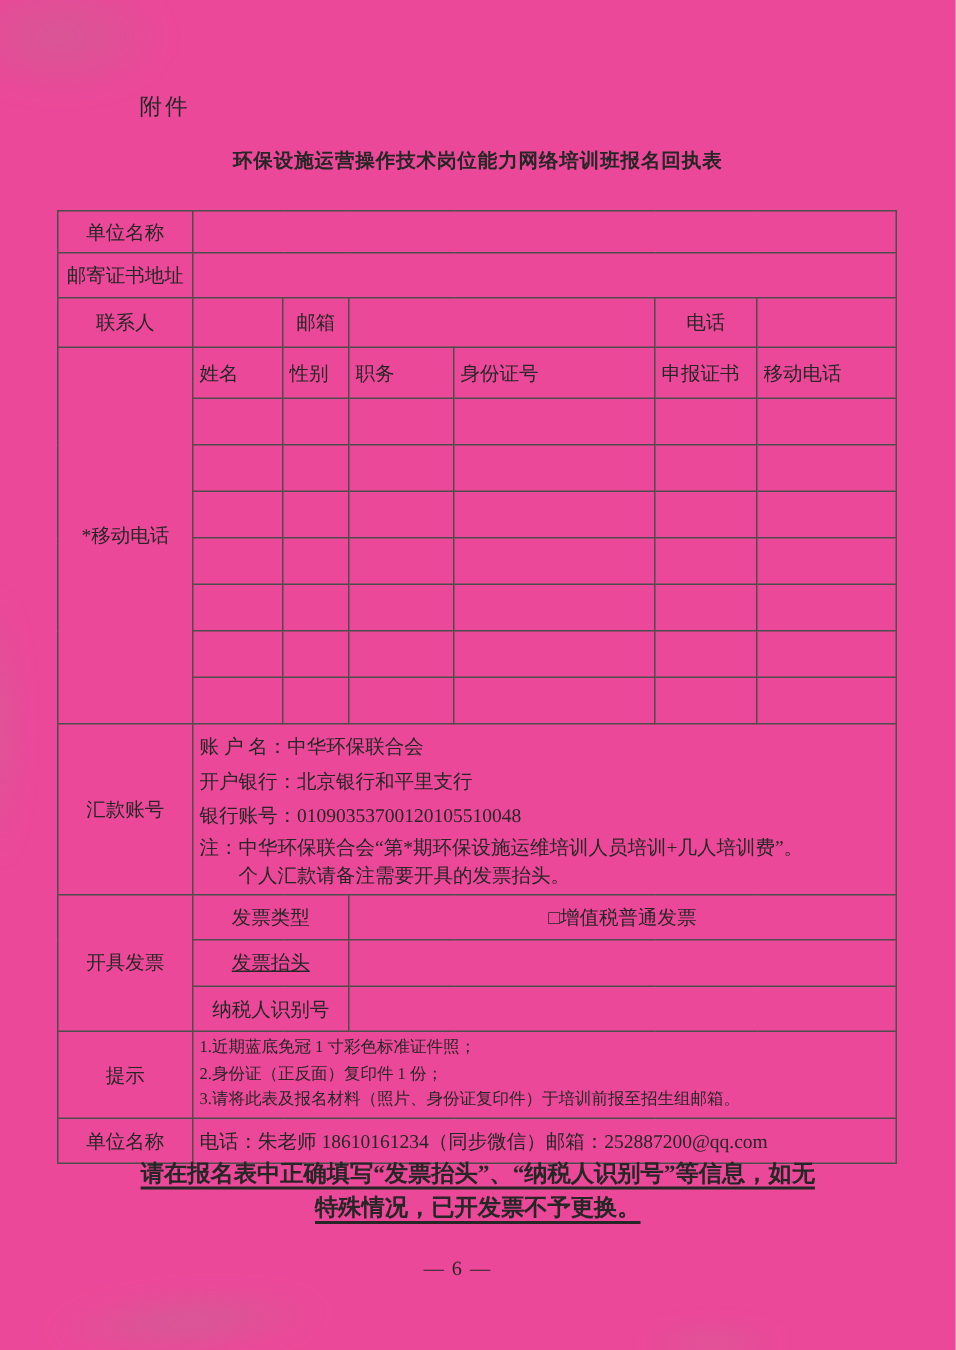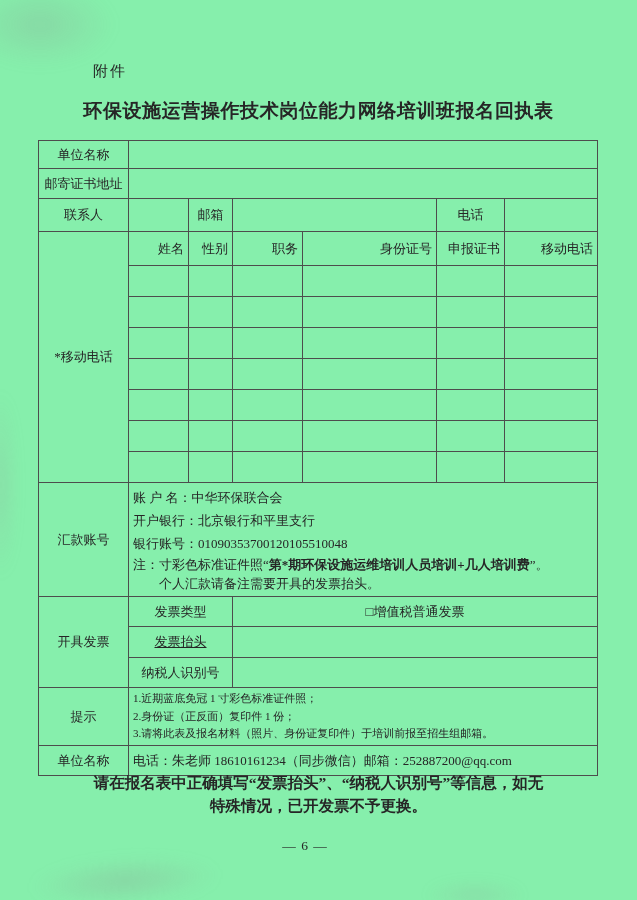--- a/index.html
+++ b/index.html
@@ -4,35 +4,35 @@
 <style>
   html,body{margin:0;padding:0;}
   body{
     width:637px;height:900px;
     background:#fbfbf9;
     font-family:"Liberation Serif","DejaVu Serif",serif;
     color:#262626;
     position:relative;
     overflow:hidden;
   }
-  .page{position:absolute;inset:0;background:#86efac;}
+  .page{position:absolute;inset:0;background:#ec4899;}
   
   .smudge{position:absolute;filter:blur(7px);pointer-events:none;}
   .sm-tl{left:-35px;top:-18px;width:150px;height:85px;background:radial-gradient(closest-side,rgba(140,140,140,.22),rgba(140,140,140,0));}
   .sm-left{left:-14px;top:390px;width:30px;height:190px;background:radial-gradient(closest-side,rgba(150,150,150,.20),rgba(150,150,150,0));}
   .sm-bl{left:30px;top:858px;width:190px;height:46px;background:radial-gradient(closest-side,rgba(140,140,140,.26),rgba(140,140,140,0));transform:rotate(-4deg);}
   .sm-br{left:425px;top:882px;width:100px;height:26px;background:radial-gradient(closest-side,rgba(150,150,150,.22),rgba(150,150,150,0));}
 
   .attachment{
     position:absolute;left:93px;top:62px;
     font-size:15px;letter-spacing:2px;
   }
   .doc-title{
     position:absolute;left:0;top:98px;width:637px;
-    text-align:center;font-size:19px;font-weight:bold;letter-spacing:.6px;
+    text-align:center;font-size:13px;font-weight:bold;letter-spacing:.6px;
   }
 
   table.form{
     position:absolute;left:38px;top:140px;
     width:559px;border-collapse:collapse;table-layout:fixed;
     font-size:13px;
     border-radius:30px;
   }
   table.form td{
     border:1px solid #4d4d4d;
@@ -44,36 +44,36 @@
   tr.r-unit{height:28px;}
   tr.r-mail{height:30px;}
   tr.r-contact{height:33px;}
   tr.r-thead{height:34px;}
   tr.r-empty{height:31px;}
   tr.r-remit{height:114px;}
   tr.r-inv{height:30px;}
   tr.r-inv2{height:31px;text-decoration:underline;}
   tr.r-tips{height:58px;}
   tr.r-reg{height:30px;}
-  td.th{text-align:right;}
+  td.th{text-align:left;}
   td.remit-cell{padding:6px 8px 4px 10px;vertical-align:top;}
   .remit-line{line-height:23px;white-space:nowrap;}
   .remit-note{line-height:19px;white-space:nowrap;}
-  .remit-note .bold{font-weight:bold;margin-top:20px;}
+  .remit-note .bold{font-weight:normal;margin-top:20px;}
   .remit-note2{line-height:19px;margin-left:26px;}
   td.chk-cell{text-align:center;padding-right:92px;}
   td.tips-cell{padding:3px 6px 3px 8px;vertical-align:top;font-size:11px;}
   .tips-line{line-height:17.5px;white-space:nowrap;}
   td.reg-cell{padding-left:8px;}
 
   .footer-note{
     position:absolute;left:58px;top:771px;width:521px;
     text-align:center;font-weight:bold;font-size:15.5px;line-height:23px;
   }
-  .footer-note .uline{text-underline-offset:4px;text-decoration-thickness:1.5px;}
+  .footer-note .uline{text-decoration:underline;text-underline-offset:4px;text-decoration-thickness:1.5px;}
   .page-number{
     position:absolute;left:0;top:838px;width:610px;
     text-align:center;font-size:13.5px;letter-spacing:1px;
   }
 </style>
 </head>
 <body>
 
 <div class="page">
   <div class="smudge sm-tl"></div>
@@ -180,21 +180,21 @@
           <td></td>
           <td></td>
     </tr>
 
     <tr class="r-remit">
       <td class="lbl">汇款账号</td>
       <td colspan="6" class="remit-cell">
         <div class="remit-line">账 户 名：中华环保联合会</div>
         <div class="remit-line">开户银行：北京银行和平里支行</div>
         <div class="remit-line">银行账号：01090353700120105510048</div>
-        <div class="remit-note"><span>注：寸彩色标准证件照“</span><span class="bold">第*期环保设施运维培训人员培训+几人培训费</span><span>”。</span></div>
+        <div class="remit-note"><span>注：中华环保联合会“</span><span class="bold">第*期环保设施运维培训人员培训+几人培训费</span><span>”。</span></div>
         <div class="remit-note2">个人汇款请备注需要开具的发票抬头。</div>
       </td>
     </tr>
 
     <tr class="r-inv">
       <td class="lbl" rowspan="3">开具发票</td>
       <td colspan="2" class="lbl">发票类型</td>
       <td colspan="4" class="chk-cell">
         <span>□增值税普通发票</span>
       </td>

